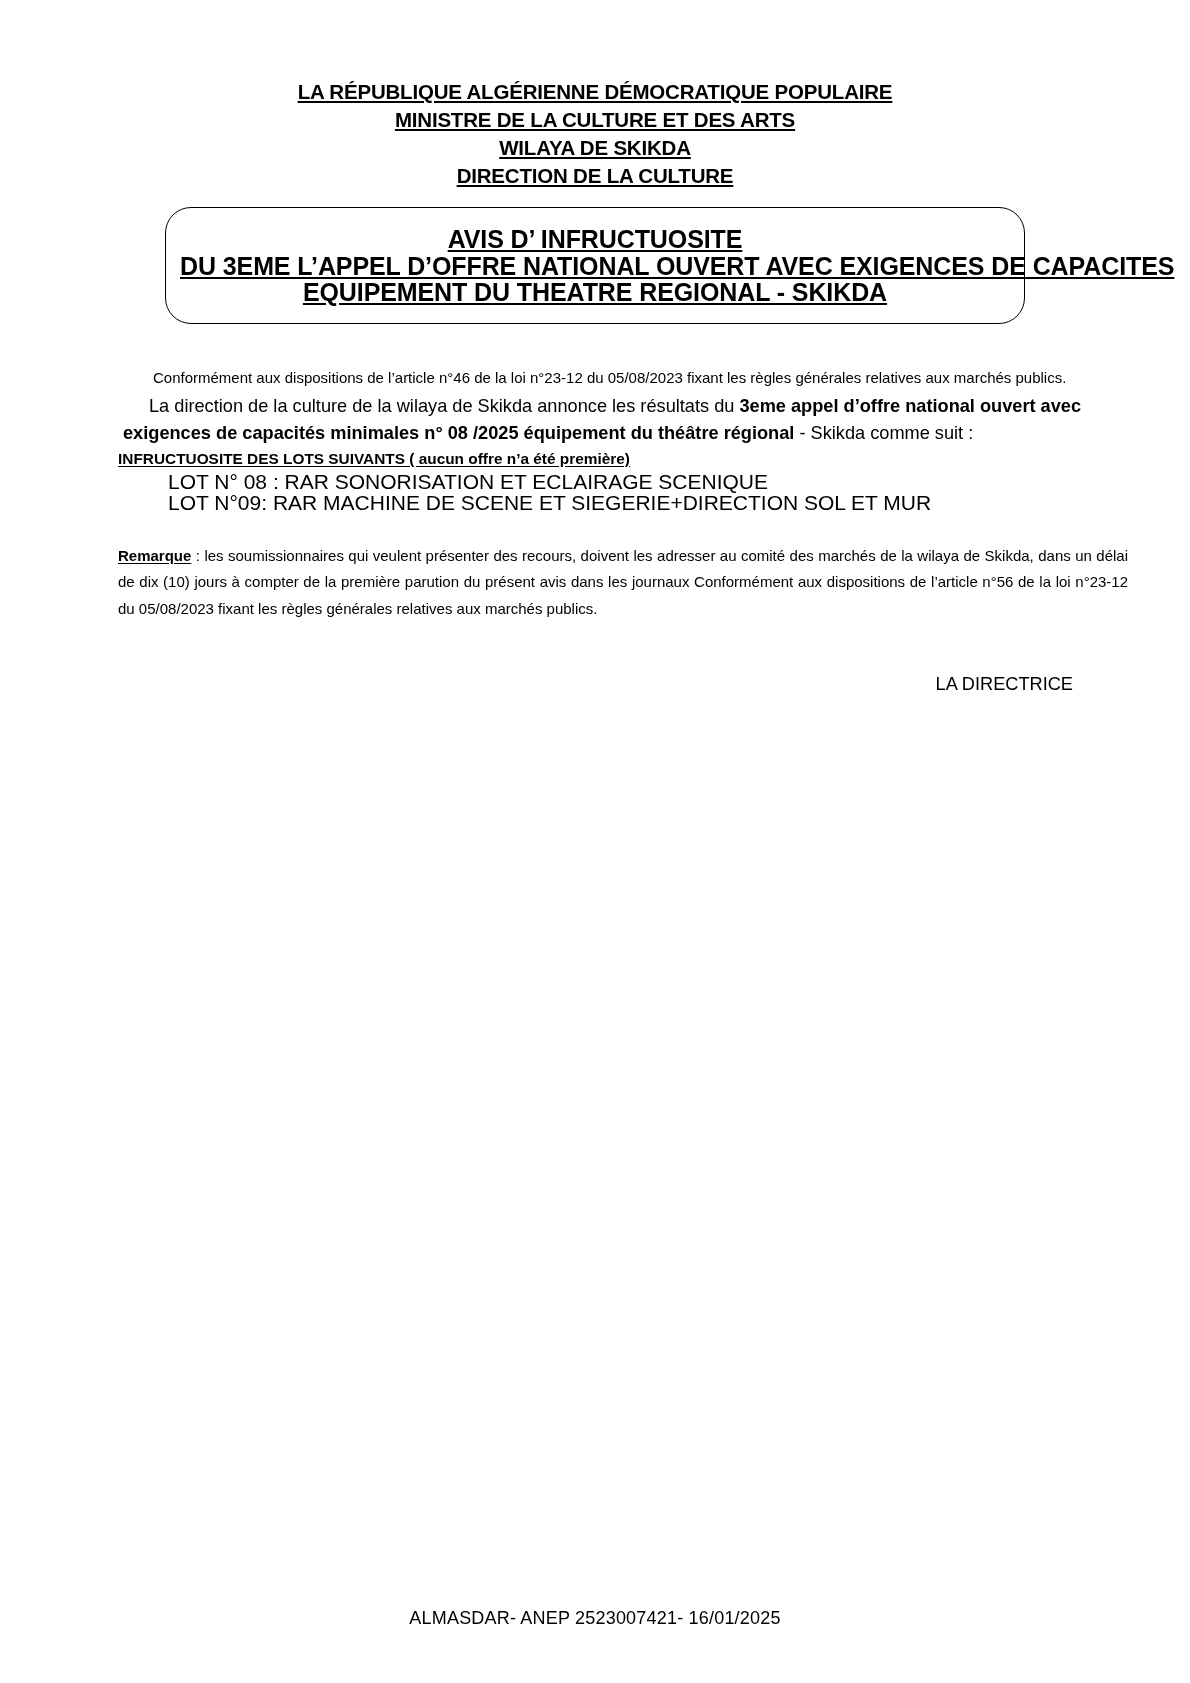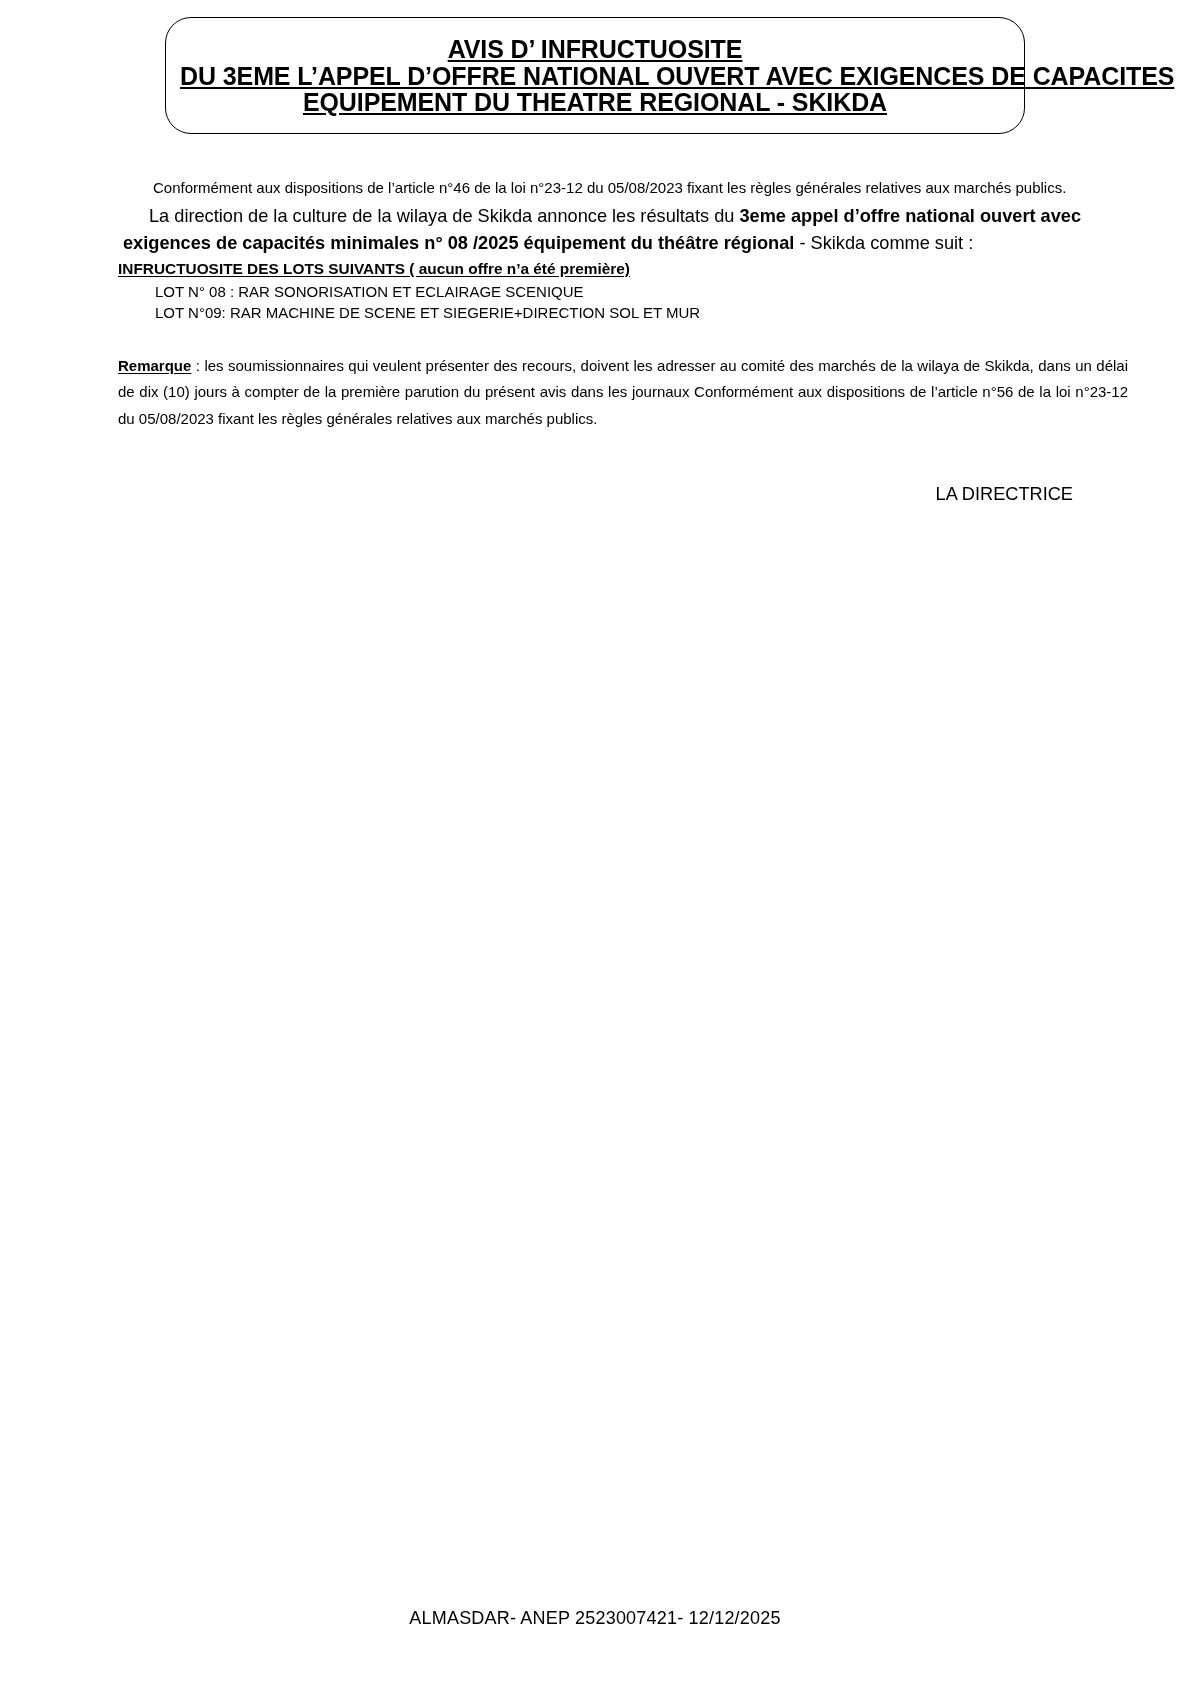--- a/index.html
+++ b/index.html
@@ -98,22 +98,22 @@
     font-weight: bold;
     line-height: 21px;
     text-decoration: underline;
     text-underline-offset: 2px;
     display: inline-block;
     margin-left: -5px;
   }
 
   .lot-list {
     margin-top: 2px;
-    margin-left: 32px;
-    font-size: 15px;
+    margin-left: 45px;
+    font-size: 21px;
     line-height: 21px;
     font-weight: normal;
   }
   .lot-item { white-space: nowrap; }
 
   .remarque {
     margin-top: 30px;
     font-size: 15px;
     line-height: 26.5px;
     text-align: justify;
@@ -145,20 +145,26 @@
     text-align: center;
     font-size: 18px;
     letter-spacing: 0.2px;
   }
 </style>
 </head>
 <body>
 
 <div class="page">
 
+  <div class="header">
+    <div class="header-line"><span class="u">LA RÉPUBLIQUE ALGÉRIENNE DÉMOCRATIQUE POPULAIRE</span></div>
+    <div class="header-line"><span class="u"> MINISTRE DE LA CULTURE ET DES ARTS</span></div>
+    <div class="header-line"><span class="u"> WILAYA DE SKIKDA</span></div>
+    <div class="header-line"><span class="u"> DIRECTION DE LA CULTURE</span></div>
+  </div>
 
   <div class="title-box">
     <div class="title-line"><span class="u">AVIS D’ INFRUCTUOSITE</span></div>
     <div class="title-line"><span class="u">DU 3EME L’APPEL D’OFFRE NATIONAL OUVERT AVEC EXIGENCES DE CAPACITES</span></div>
     <div class="title-line"><span class="u">EQUIPEMENT DU THEATRE REGIONAL   - SKIKDA</span></div>
   </div>
 
   <div class="body-area">
 
     <div class="para1"><span class="indent">Conformément aux dispositions de l’article n°46 de la  loi n°23-12 du 05/08/2023 fixant les règles générales relatives aux marchés publics.</span></div>
@@ -172,16 +178,16 @@
       <div class="lot-item">LOT N°09: RAR MACHINE DE SCENE ET SIEGERIE+DIRECTION SOL ET MUR</div>
     </div>
 
     <div class="remarque"><span class="rlabel">Remarque</span><span> : les soumissionnaires qui veulent présenter des recours, doivent les adresser au comité des marchés de la wilaya de Skikda, dans un délai de dix (10) jours à compter de la première parution du présent avis dans les journaux Conformément aux dispositions de l’article n°56 de la loi n°23-12 du 05/08/2023 fixant les règles générales relatives aux marchés publics.</span></div>
 
     <div class="signature"><span>LA DIRECTRICE</span></div>
 
   </div>
 
   <div class="footer">
-    <span>ALMASDAR- ANEP 2523007421- 12/12/2025</span>
+    <span>ALMASDAR- ANEP 2523007421- 16/01/2025</span>
   </div>
 
 </div>
 
 </body></html>

